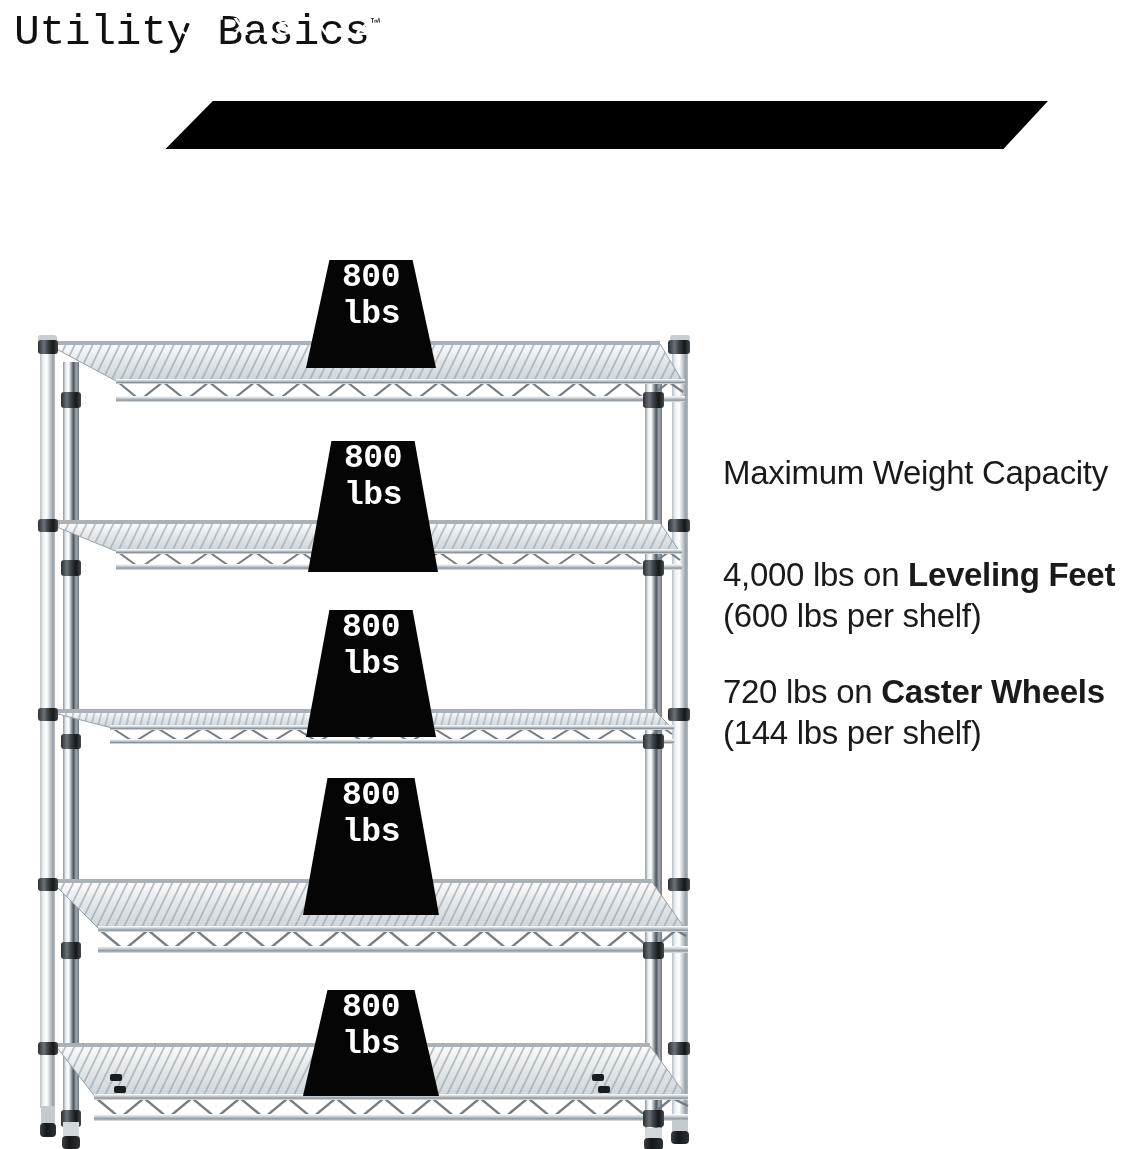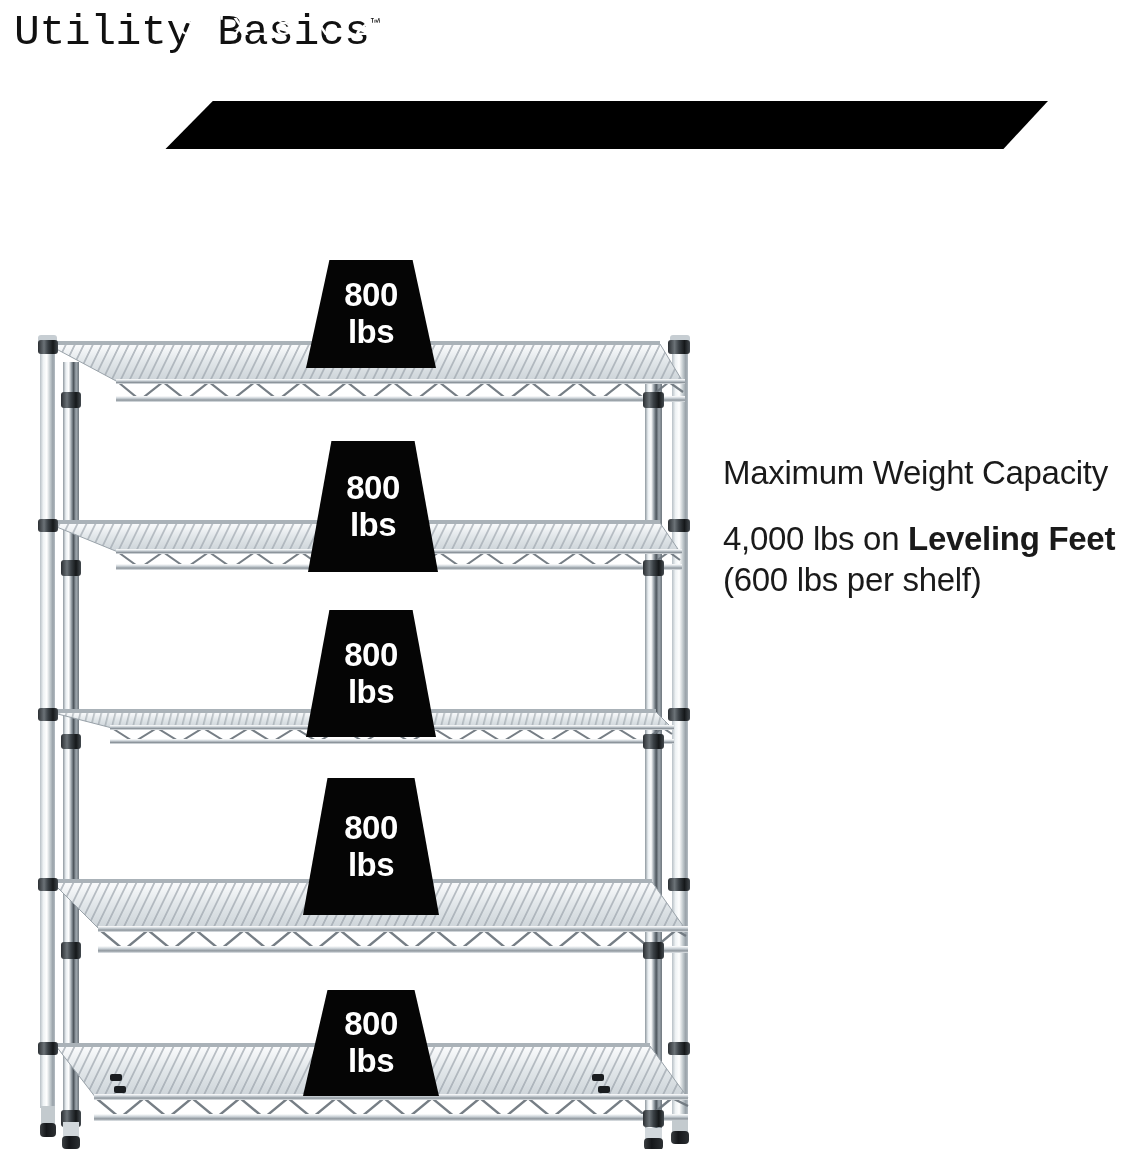--- a/index.html
+++ b/index.html
@@ -67,44 +67,44 @@
   #copy p {
     margin: 0 0 34px 0;
     font-size: 33px;
     line-height: 1.26;
     font-weight: 400;
     letter-spacing: -0.3px;
     color: #1a1a1a;
   }
   #copy p:last-child { margin-bottom: 0; }
   #copy b { font-weight: 700; }
-  #copy .heading { margin-bottom: 24px; }
+  #copy .heading { margin-bottom: 60px; }
 
   
   #rack {
     position: absolute;
     left: 0px; top: 330px;
     width: 720px; height: 819px;
   }
   #rack svg { display: block; }
 
   
   .badge {
     position: absolute;
     background: #050505;
     color: #ffffff;
     display: flex;
     flex-direction: column;
     align-items: center;
-    justify-content: center;
     -webkit-clip-path: polygon(18% 0%, 82% 0%, 100% 100%, 0% 100%);
     clip-path: polygon(18% 0%, 82% 0%, 100% 100%, 0% 100%);
     font-weight: 700;
     line-height: 1.12;
     letter-spacing: -0.5px;
+    font-family: Liberation Mono, monospace;
   }
   .badge .num { font-size: 33px; }
   .badge .unit { font-size: 33px; }
 
   #badge-1 { left: 306px; top: 260px;  width: 130px; height: 108px; }
   #badge-2 { left: 308px; top: 441px;  width: 130px; height: 131px; }
   #badge-3 { left: 306px; top: 610px;  width: 130px; height: 127px; }
   #badge-4 { left: 303px; top: 778px;  width: 136px; height: 137px; }
   #badge-5 { left: 303px; top: 990px;  width: 136px; height: 106px; }
 </style>
@@ -321,13 +321,14 @@
   <span class="unit">lbs</span>
 </div>
 <div class="badge" id="badge-5">
   <span class="num">800</span>
   <span class="unit">lbs</span>
 </div>
 
 <div id="copy">
   <p class="heading">Maximum Weight Capacity</p>
   <p><span>4,000 lbs on </span><b>Leveling Feet</b><span> (600 lbs per shelf)</span></p>
+  <p><span>720 lbs on </span><b>Caster Wheels</b><span> (144 lbs per shelf)</span></p>
 </div>
 
 </body></html>

